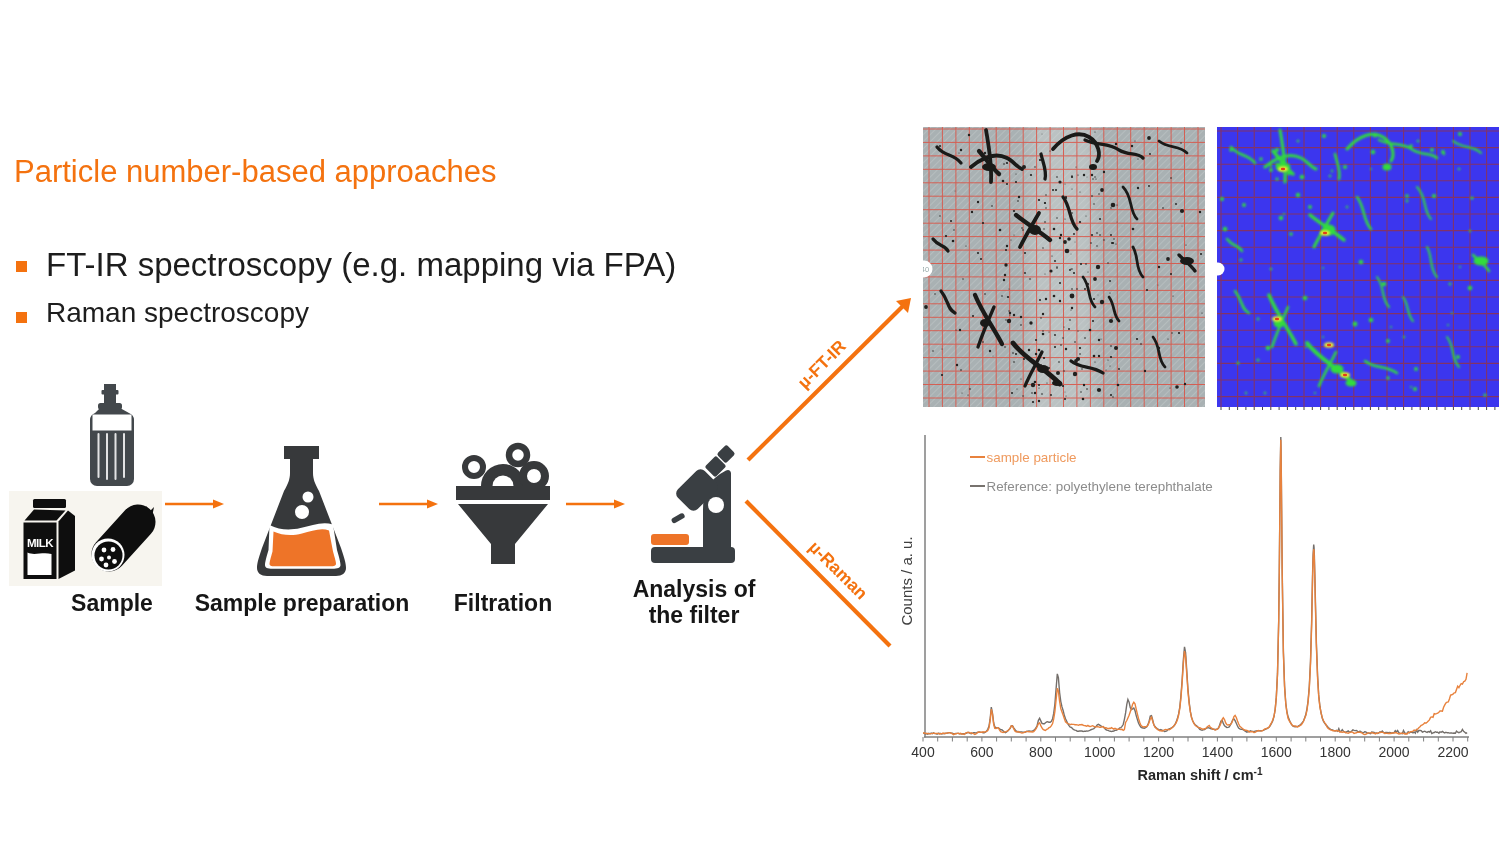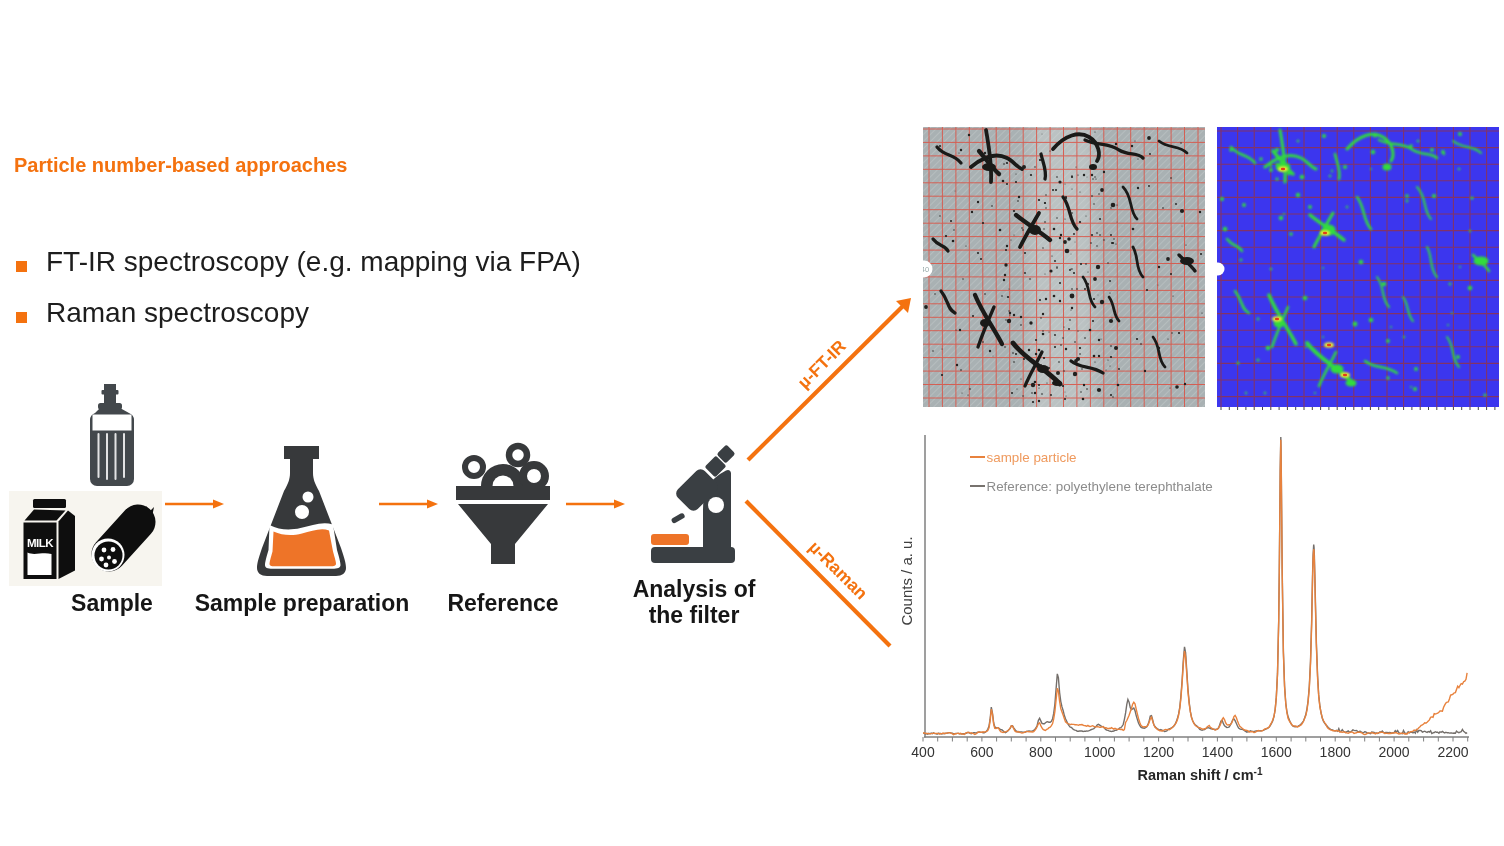--- a/index.html
+++ b/index.html
@@ -5,23 +5,23 @@
   html,body{margin:0;padding:0;background:#fff;}
   #page{position:relative;width:1504px;height:846px;background:#fff;overflow:hidden;
         font-family:"Liberation Sans",sans-serif;}
   .abs{position:absolute;}
   .lbl{position:absolute;font-weight:bold;color:#161616;font-size:23px;text-align:center;line-height:26px;}
 </style>
 </head>
 <body>
 <div id="page">
 
-  <div class="abs" style="left:14px;top:154px;font-size:20px;font-weight:bold;color:#F4720F;">Particle number-based approaches</div>
+  <div class="abs" style="left:14px;top:154px;font-size:31px;font-weight:normal;color:#F4720F;">Particle number-based approaches</div>
   <div class="abs" style="left:16px;top:261px;width:11px;height:11px;background:#F4720F;"></div>
-  <div class="abs" style="left:46px;top:246px;font-size:28px;color:#1d1d1d;">FT-IR spectroscopy (e.g. mapping via FPA)</div>
+  <div class="abs" style="left:46px;top:246px;font-size:33px;color:#1d1d1d;">FT-IR spectroscopy (e.g. mapping via FPA)</div>
   <div class="abs" style="left:16px;top:312px;width:11px;height:11px;background:#F4720F;"></div>
   <div class="abs" style="left:46px;top:297px;font-size:28px;color:#1d1d1d;text-align:right;">Raman spectroscopy</div>
 
   <div class="abs" style="left:9px;top:491px;width:153px;height:95px;background:#F7F5EF;"></div>
 
   <svg class="abs" style="left:0;top:370px;" width="940" height="300" viewBox="0 0 940 300">
 
     <g fill="#43484C">
       <rect x="104" y="14" width="12" height="7"></rect>
       <rect x="101.5" y="20" width="17" height="4.5" rx="1"></rect>
@@ -96,21 +96,21 @@
       <path d="M224,134 l-11,-4.5 v9 z" stroke="none"></path>
       <line x1="379" y1="134" x2="428" y2="134"></line>
       <path d="M438,134 l-11,-4.5 v9 z" stroke="none"></path>
       <line x1="566" y1="134" x2="615" y2="134"></line>
       <path d="M625,134 l-11,-4.5 v9 z" stroke="none"></path>
     </g>
   </svg>
 
   <div class="lbl" style="left:42px;top:590px;width:140px;">Sample</div>
   <div class="lbl" style="left:172px;top:590px;width:260px;">Sample preparation</div>
-  <div class="lbl" style="left:433px;top:590px;width:140px;">Reference</div>
+  <div class="lbl" style="left:433px;top:590px;width:140px;">Filtration</div>
   <div class="lbl" style="left:614px;top:576px;width:160px;">Analysis of<br>the filter</div>
 
   <svg class="abs" style="left:730px;top:280px;" width="190" height="380" viewBox="0 0 190 380">
     <line x1="18" y1="180" x2="175" y2="24" stroke="#F4720F" stroke-width="4.2"></line>
     <path d="M181,18 l-15,3 12,12 z" fill="#F4720F"></path>
     <line x1="16" y1="221" x2="160" y2="366" stroke="#F4720F" stroke-width="4.2"></line>
   </svg>
   <div class="abs" style="left:762px;top:354px;width:120px;text-align:center;font-size:17.5px;font-weight:bold;color:#F4720F;transform:rotate(-45deg);">µ-FT-IR</div>
   <div class="abs" style="left:778px;top:560px;width:120px;text-align:center;font-size:17.5px;font-weight:bold;color:#F4720F;transform:rotate(45deg);">µ-Raman</div>
 

